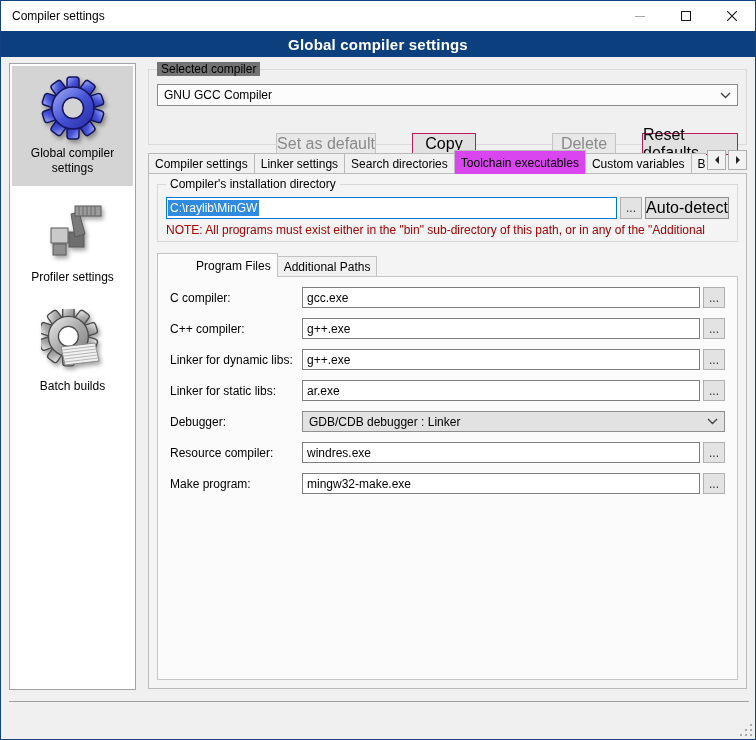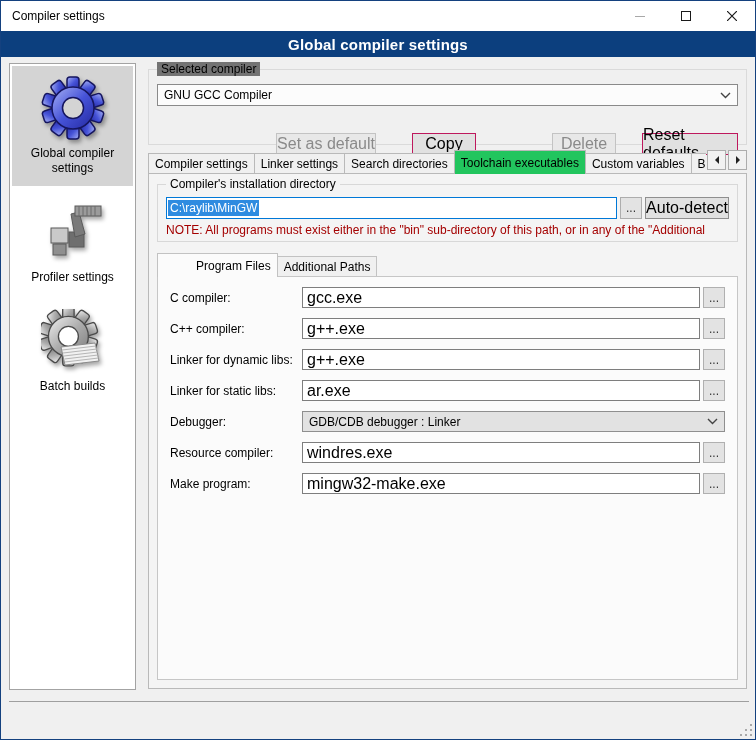--- a/index.html
+++ b/index.html
@@ -42,21 +42,21 @@
   .b-copy   { width:64px; margin-left:36px; }
   .b-rename { width:64px; margin-left:6px;margin-top:40px; }
   .b-delete { width:64px; margin-left:6px; }
   .b-reset  { width:96px; margin-left:26px; }
   
   .tabs { position:absolute; left:0; top:86px; width:599px; height:24px;
           display:flex; align-items:flex-end; z-index:2; }
   .tab { height:20px; padding:0 6px; display:flex; align-items:center;
          background:#F0F0F0; border:1px solid #B9B9B9; border-bottom:none; margin-right:-1px;
          white-space:nowrap; }
-  .tab.active { height:24px; background:#22c55e; margin-bottom:-1px; z-index:3; position:relative; }
+  .tab.active { height:24px; background:#d946ef; margin-bottom:-1px; z-index:3; position:relative; }
   .tab.clipped { flex:1; min-width:0; overflow:hidden; border-right:none; padding-right:0; }
   .tab-arrows { display:flex; gap:2px; align-self:flex-start; margin-top:1px; margin-left:2px; }
   .arrow-btn { width:19px; height:20px; border:1px solid #ADADAD; background:#F2F2F2;
                display:flex; align-items:center; justify-content:center; }
   .tabpanel { position:absolute; left:0; top:110px; width:599px; height:516px;
               background:#F4F4F4; border:1px solid #B9B9B9; padding:10px 8px 8px;
               display:flex; flex-direction:column; z-index:1; }
   
   .grp-dir { border:1px solid #D8D8D8; padding:12px 8px 4px; position:relative; }
   .grp-dir > .legend { background:#F4F4F4; }
@@ -71,21 +71,21 @@
   
   .subtabs { display:flex; align-items:flex-end; height:24px; margin-top:10px; position:relative; z-index:2; }
   .subtabs .tab { border-color:#C2C2C2; }
   .subtabs .tab.active { background:#FBFBFB; height:24px;padding-left:38px; }
   .subpanel { flex:1; background:#FBFBFB; border:1px solid #C6C6C6; padding:10px 12px;
               position:relative; z-index:1; }
   .frow { display:flex; align-items:center; height:21px; margin-bottom:10px; }
   .flabel { width:132px; flex-shrink:0; }
   .fctrl { flex:1; display:flex; gap:3px; align-items:center; height:100%; }
   .finput { flex:1; height:21px; border:1px solid #7E7E7E; background:#FFF;
-            font-family:"Liberation Sans",sans-serif; font-size:16px; padding:0 4px; color:#000; outline:none; }
+            font-family:"Liberation Sans",sans-serif; font-size:12px; padding:0 4px; color:#000; outline:none; }
   .fbrowse { width:22px; height:21px; background:#E3E3E3; border:1px solid #B0B0B0;
              display:flex; align-items:center; justify-content:center; color:#333; }
   .fselect { flex:1; height:21px; background:#E2E2E2; border:1px solid #8F8F8F;
              display:flex; align-items:center; padding:0 6px; }
   .fselect .chev { margin-left:auto; }
   
   .separator { position:absolute; left:8px; width:740px; top:700px;
                border-top:1px solid #9F9F9F; }
   .footer-btn { position:absolute; top:744px; width:75px; height:23px; }
   .ok { left:585px; }

